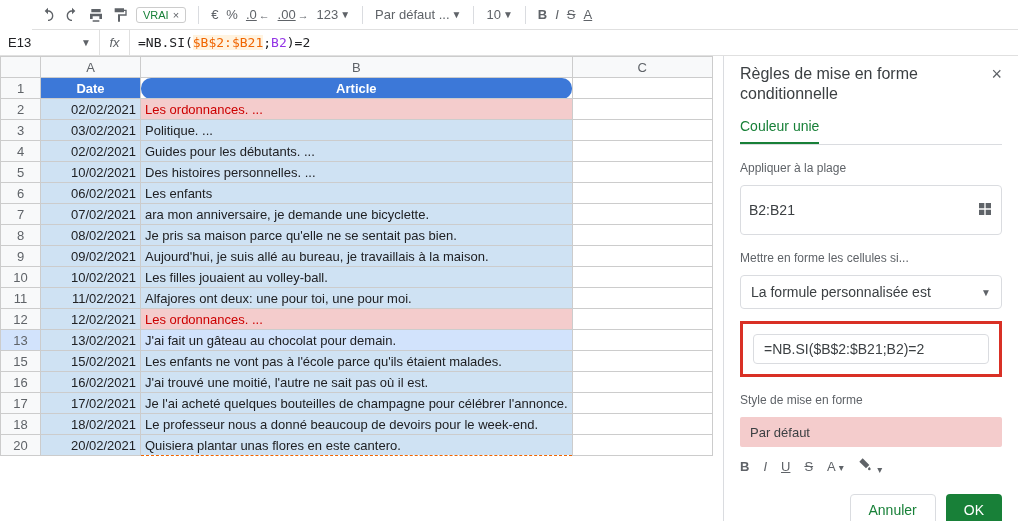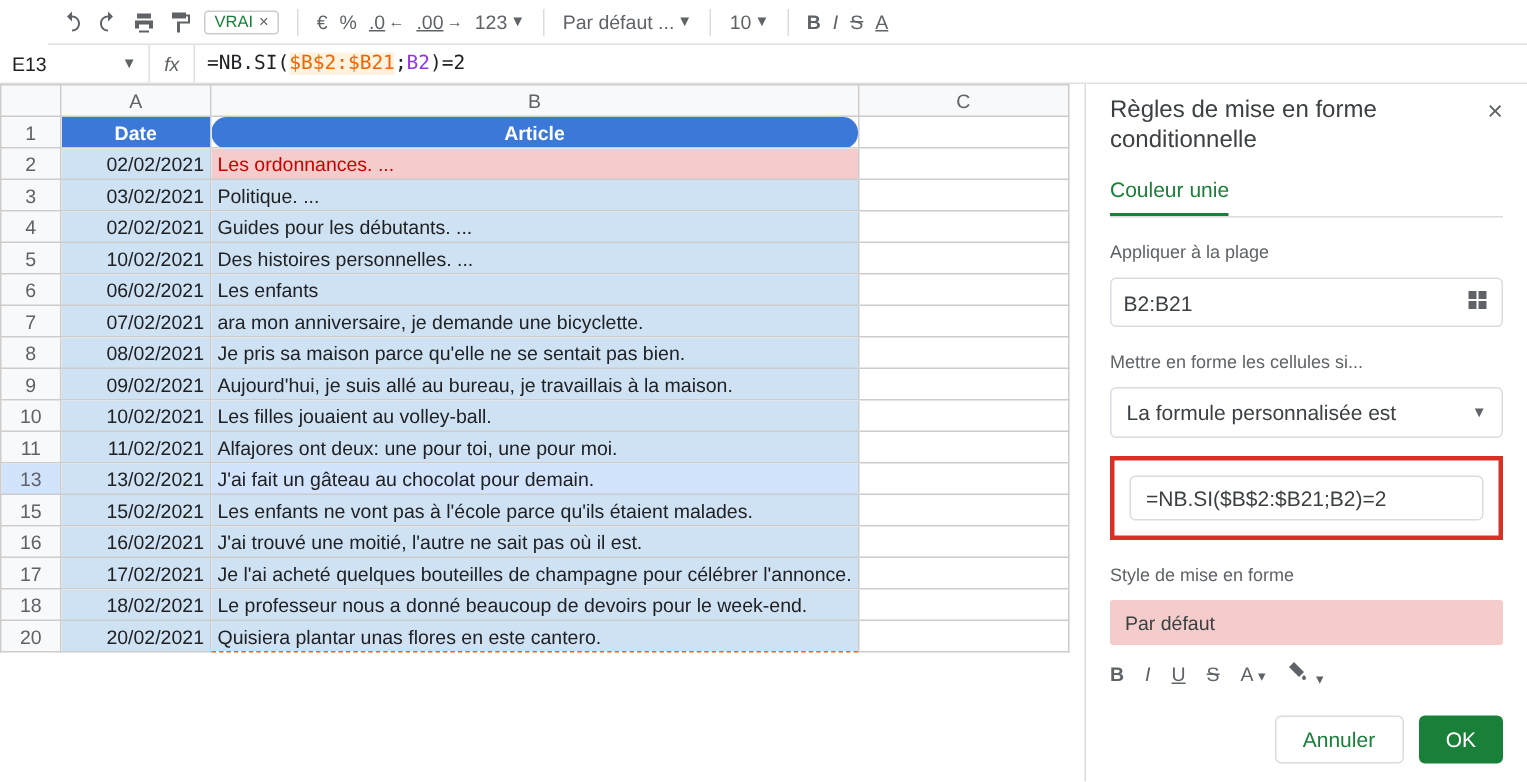--- a/index.html
+++ b/index.html
@@ -72,21 +72,21 @@
   }
   .panel-head { display:flex; justify-content:space-between; align-items:flex-start; padding-top:8px;}
   .panel-title { font-size:16px; color:#3c4043; line-height:20px;}
   .close { font-size:18px; color:#5f6368; cursor:pointer;}
   .tabs { display:flex; gap:24px; margin-top:14px; border-bottom:1px solid #dadce0;}
   .tab { padding-bottom:8px; font-size:14px; color:#5f6368; cursor:pointer;}
   .tab.active { color:#188038; border-bottom:2px solid #188038;}
   .section-label { font-size:12px; color:#5f6368; margin-top:16px;}
   .range-box {
     display:flex; align-items:center; justify-content:space-between;
-    border:1px solid #dadce0; border-radius:4px; height:33px;
+    border:1px solid #dadce0; border-radius:4px; height:50px;
     padding:0 8px; margin-top:10px; font-size:14px;
   }
   .subhead { font-size:14px; color:#3c4043; margin-top:18px; font-weight:500;}
   .select-box {
     border:1px solid #dadce0; border-radius:4px; height:34px;
     padding:15px 10px; display:flex; align-items:center; justify-content:space-between;
     margin-top:10px; font-size:14px;
   }
   .formula-box {
     border:3px solid #d93025; padding:10px 10px;
@@ -253,20 +253,26 @@
             <td class="date-cell">10/02/2021</td>
             <td class="art-cell dashed-left dashed-range">Les filles jouaient au volley-ball.</td>
             <td></td>
           </tr>
           <tr>
             <th class="rowhdr">11</th>
             <td class="date-cell">11/02/2021</td>
             <td class="art-cell dashed-left dashed-range">Alfajores ont deux: une pour toi, une pour moi.</td>
             <td></td>
           </tr>
+          <tr>
+            <th class="rowhdr">12</th>
+            <td class="date-cell">12/02/2021</td>
+            <td class="art-cell dashed-left dashed-range dup-cell">Les ordonnances. ...</td>
+            <td></td>
+          </tr>
           <tr class="sel-row">
             <th class="rowhdr sel-rh">13</th>
             <td class="date-cell">13/02/2021</td>
             <td class="art-cell dashed-left dashed-range">J'ai fait un gâteau au chocolat pour demain.</td>
             <td></td>
           </tr>
           <tr>
             <th class="rowhdr">15</th>
             <td class="date-cell">15/02/2021</td>
             <td class="art-cell dashed-left dashed-range">Les enfants ne vont pas à l'école parce qu'ils étaient malades.</td>

